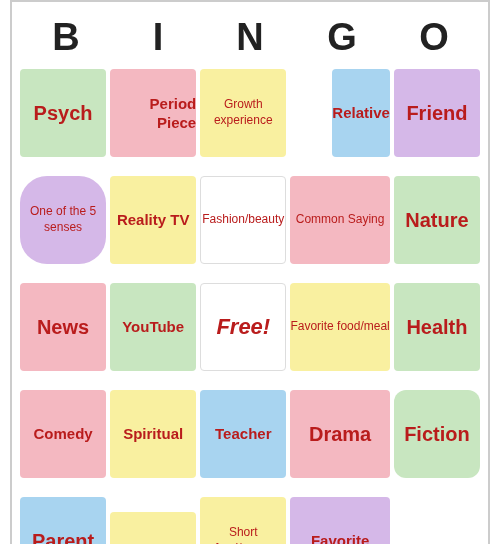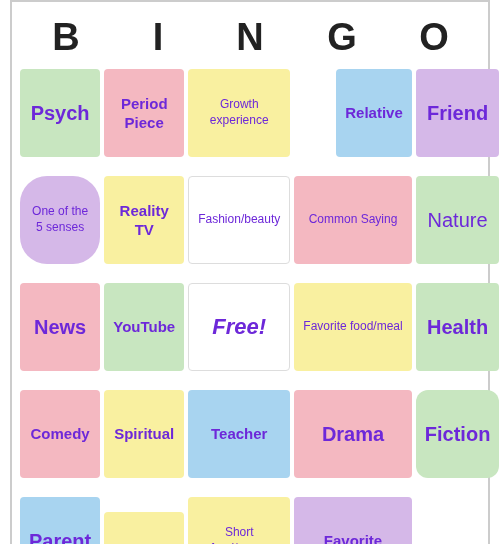--- a/index.html
+++ b/index.html
@@ -35,50 +35,50 @@
       grid-template-rows: repeat(5, 1fr);
       gap: 4px;
       width: 100%;
     }
     .cell {
       height: 88px;
       display: flex;
       align-items: center;
       justify-content: center;
       text-align: center;
-      padding: 9px;
+      padding: 0;
       border-radius: 4px;
       font-size: 13px;
       line-height: 1.3;
       font-weight: normal;
-      color: #6d28d9;
+      color: #b91c1c;
     }
   </style>
 </head>
 <body>
 
 <div class="bingo-card">
   <div class="bingo-header">
   <div class="bingo-header-letter">B</div>
       <div class="bingo-header-letter">I</div>
       <div class="bingo-header-letter">N</div>
       <div class="bingo-header-letter">G</div>
       <div class="bingo-header-letter">O</div>
     </div>
   <div class="bingo-grid">
   <div class="cell" style="background-color: rgb(200, 230, 192); font-size: 20px; font-weight: bold;">Psych</div>
-      <div class="cell" style="background-color: rgb(244, 184, 193); font-size: 15px; font-weight: bold;">Period Piece</div>
+      <div class="cell" style="background-color: rgb(244, 184, 193); font-size: 15px; font-weight: bold; text-align: right;">Period Piece</div>
       <div class="cell" style="background-color: rgb(249, 240, 160); font-size: 12px;">Growth experience</div>
       <div class="cell" style="background-color: rgb(168, 212, 240); font-size: 15px; font-weight: bold; margin-left: 42px;">Relative</div>
       <div class="cell" style="background-color: rgb(213, 184, 232); font-size: 20px; font-weight: bold;">Friend</div>
       <div class="cell" style="background-color: rgb(213, 184, 232); font-size: 12px; border-radius: 27px;">One of the 5 senses</div>
       <div class="cell" style="background-color: rgb(249, 240, 160); font-size: 15px; font-weight: bold;">Reality TV</div>
       <div class="cell" style="background-color: rgb(255, 255, 255); border: 1px solid rgb(221, 221, 221); font-size: 12px;">Fashion/beauty</div>
       <div class="cell" style="background-color: rgb(244, 184, 193); font-size: 12px;">Common Saying</div>
-      <div class="cell" style="background-color: rgb(200, 230, 192); font-size: 20px; font-weight: normal;">Nature</div>
+      <div class="cell" style="background-color: rgb(200, 230, 192); font-size: 20px; font-weight: bold;">Nature</div>
       <div class="cell" style="background-color: rgb(244, 184, 193); font-size: 20px; font-weight: bold;">News</div>
       <div class="cell" style="background-color: rgb(200, 230, 192); font-size: 15px; font-weight: bold;">YouTube</div>
       <div class="cell" style="background-color: rgb(255, 255, 255); border: 1px solid rgb(221, 221, 221); font-size: 22px; font-weight: bold; font-style: italic;">Free!</div>
       <div class="cell" style="background-color: rgb(249, 240, 160); font-size: 12px;">Favorite food/meal</div>
       <div class="cell" style="background-color: rgb(200, 230, 192); font-size: 20px; font-weight: bold;">Health</div>
       <div class="cell" style="background-color: rgb(244, 184, 193); font-size: 15px; font-weight: bold;">Comedy</div>
       <div class="cell" style="background-color: rgb(249, 240, 160); font-size: 15px; font-weight: bold;">Spiritual</div>
       <div class="cell" style="background-color: rgb(168, 212, 240); font-size: 15px; font-weight: bold;">Teacher</div>
       <div class="cell" style="background-color: rgb(244, 184, 193); font-size: 20px; font-weight: bold;">Drama</div>
       <div class="cell" style="background-color: rgb(200, 230, 192); font-size: 20px; font-weight: bold; border-radius: 12px;">Fiction</div>

